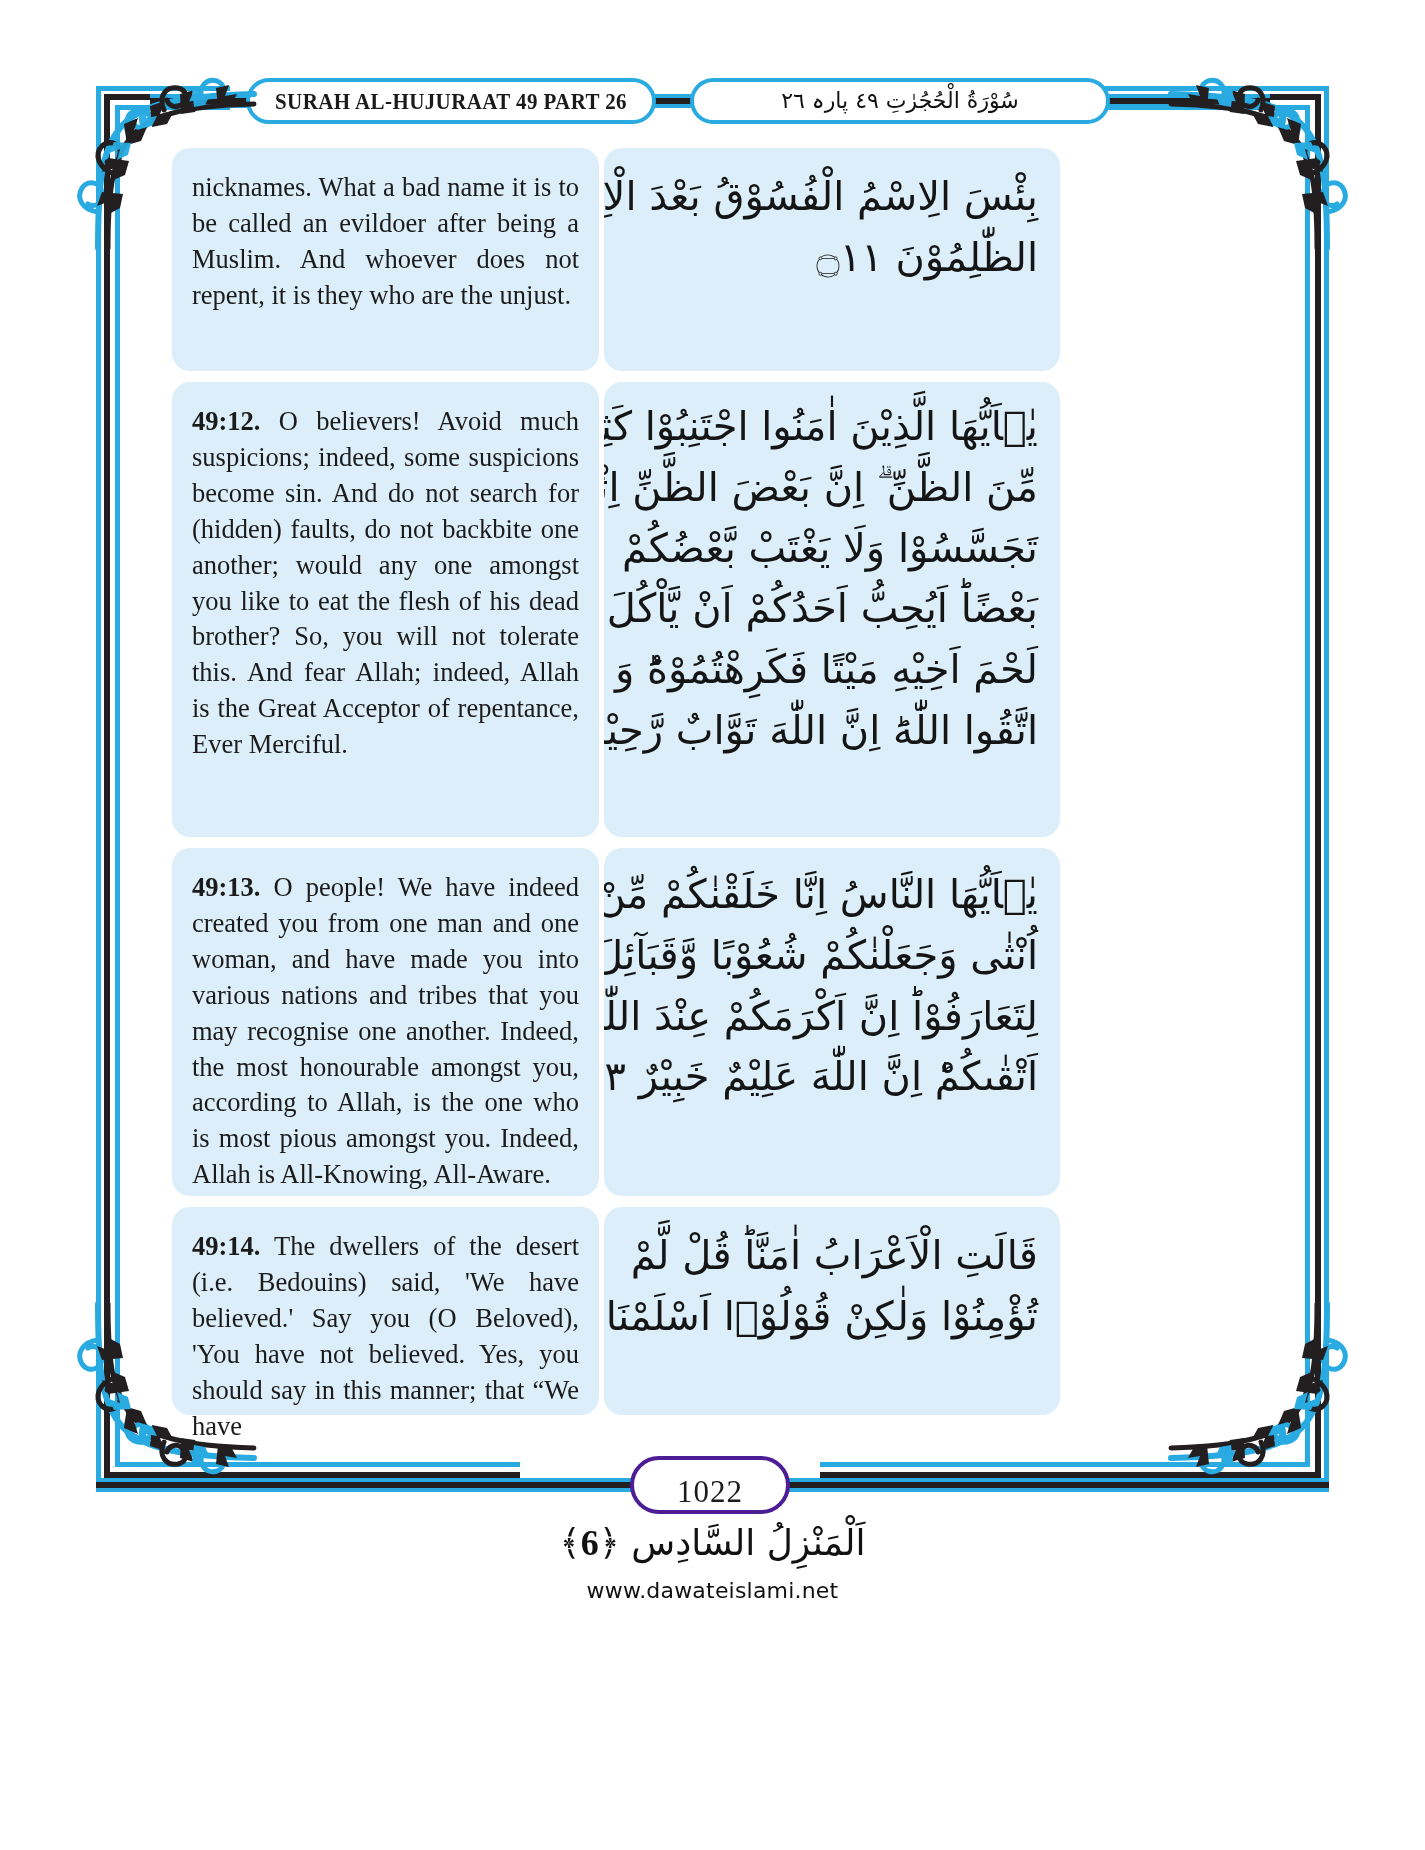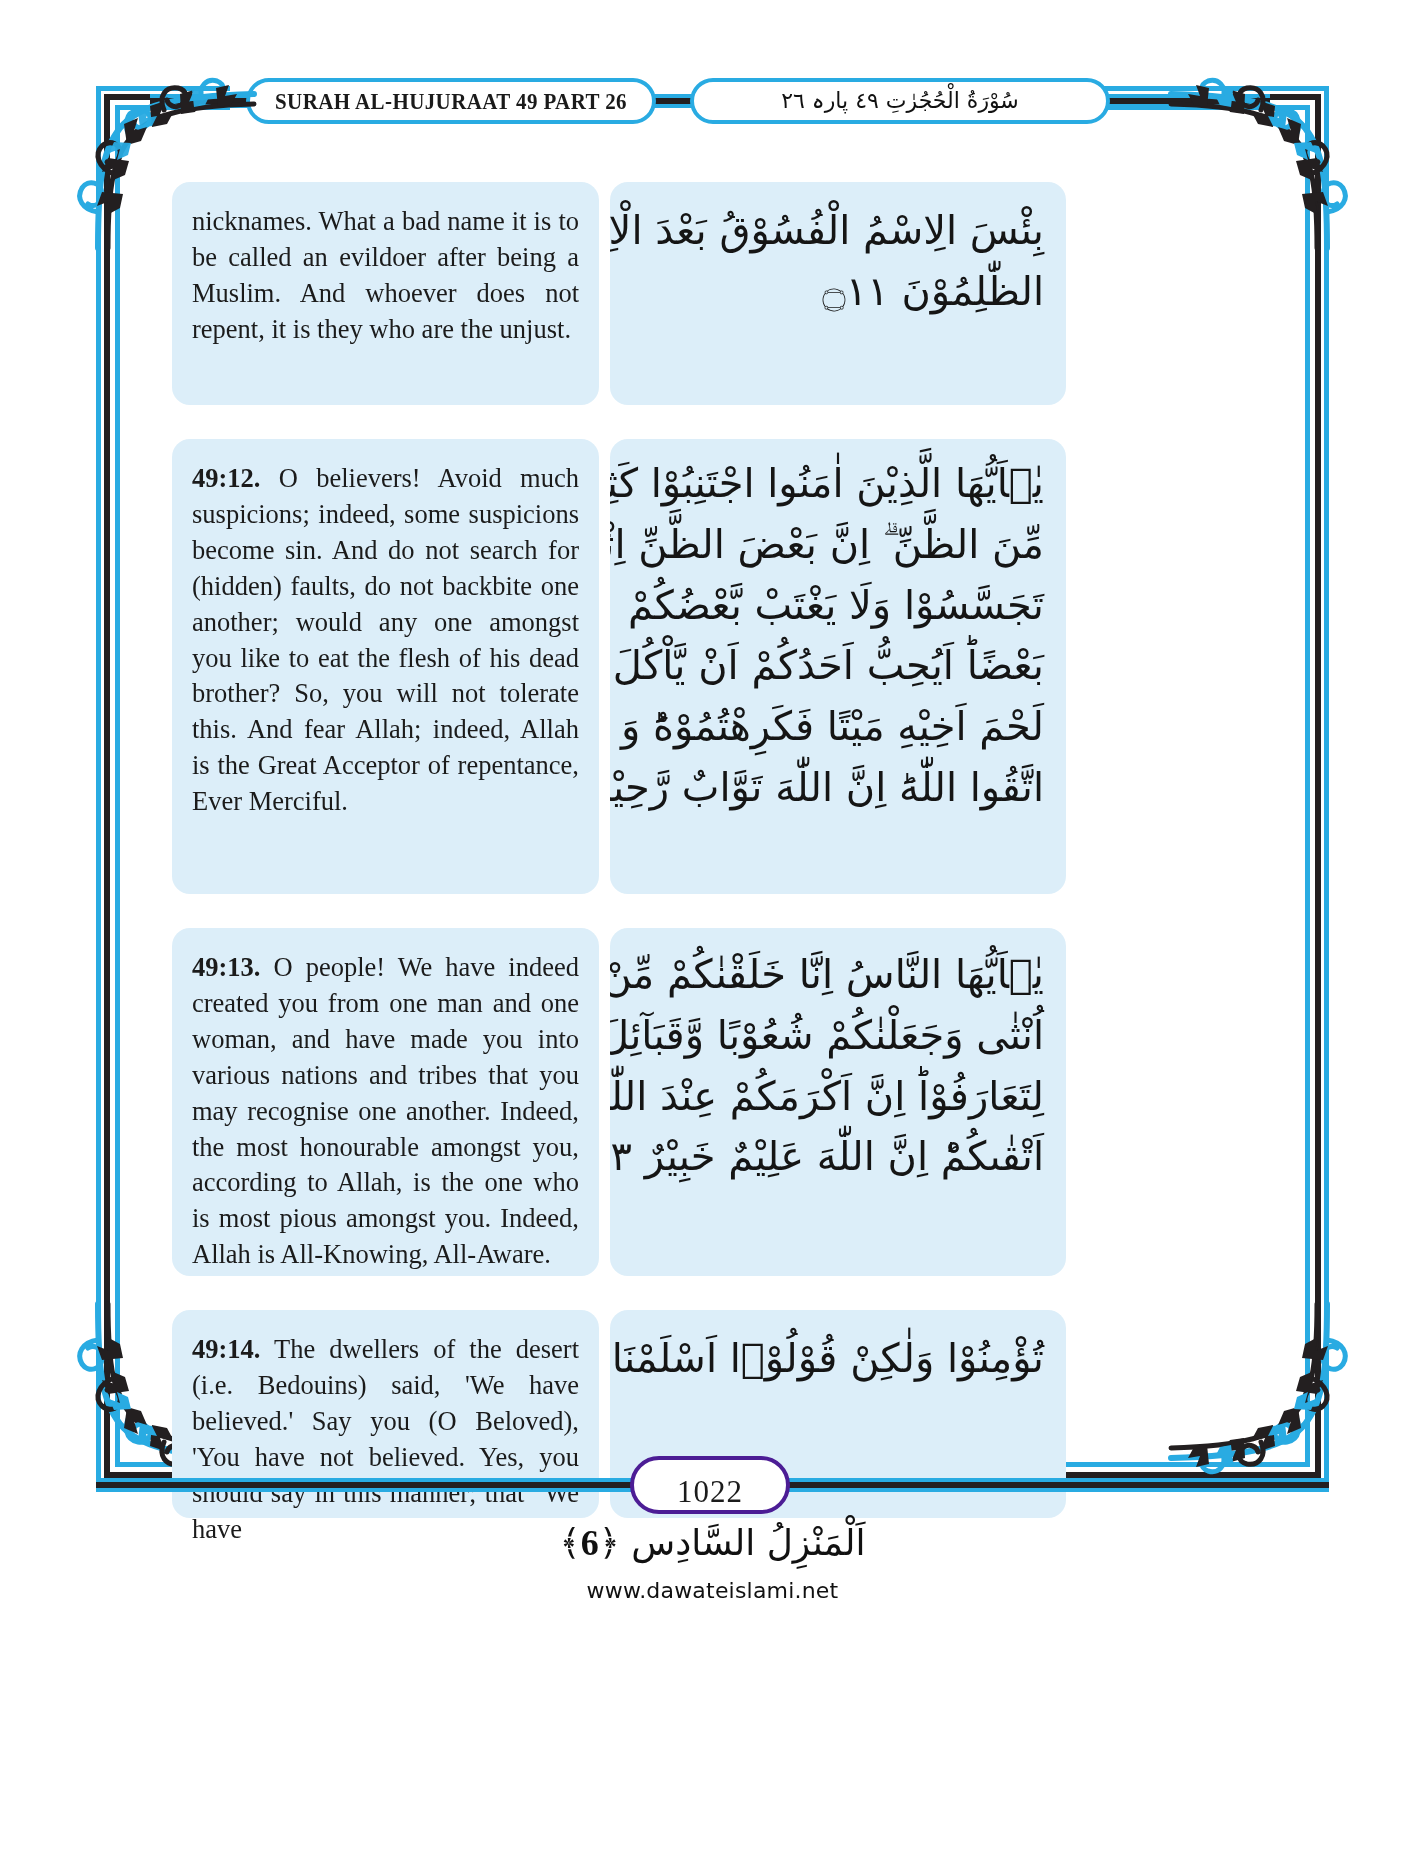--- a/index.html
+++ b/index.html
@@ -148,23 +148,22 @@
   
   .content {
     position: absolute;
     left: 172px;
     top: 148px;
     width: 1086px;
     height: 1290px;
   }
   .row {
     display: flex;
-    gap: 11px;
+    gap: 5px;
     margin-bottom: 11px;
-    margin-top: 34px;
   }
   .cell {
     background: #DCEEF9;
     border-radius: 18px;
     box-sizing: border-box;
   }
   .cell.en {
     width: 427px;
     padding: 22px 20px 20px 20px;
     font-family: "Liberation Serif", serif;
@@ -438,20 +437,21 @@
         <span class="aline">اَتْقٰىكُمْؕ اِنَّ اللّٰهَ عَلِیْمٌ خَبِیْرٌ ۝۱۳</span>
       </div>
     </div>
 
     <div class="row r4">
       <div class="cell en">
         <span class="vnum">49:14.</span>
         <span>The dwellers of the desert (i.e. Bedouins) said, 'We have believed.' Say you (O Beloved), 'You have not believed. Yes, you should say in this manner; that “We have</span>
       </div>
       <div class="cell ar">
+        <span class="aline">قَالَتِ الْاَعْرَابُ اٰمَنَّاؕ قُلْ لَّمْ</span>
         <span class="aline">تُؤْمِنُوْا وَلٰكِنْ قُوْلُوْۤا اَسْلَمْنَا وَلَمَّا</span>
       </div>
     </div>
 
   </div>
 
   <div class="footer-band">
     <div class="footer-rule"></div>
     <div class="page-pill">
       <span class="txt">1022</span>

